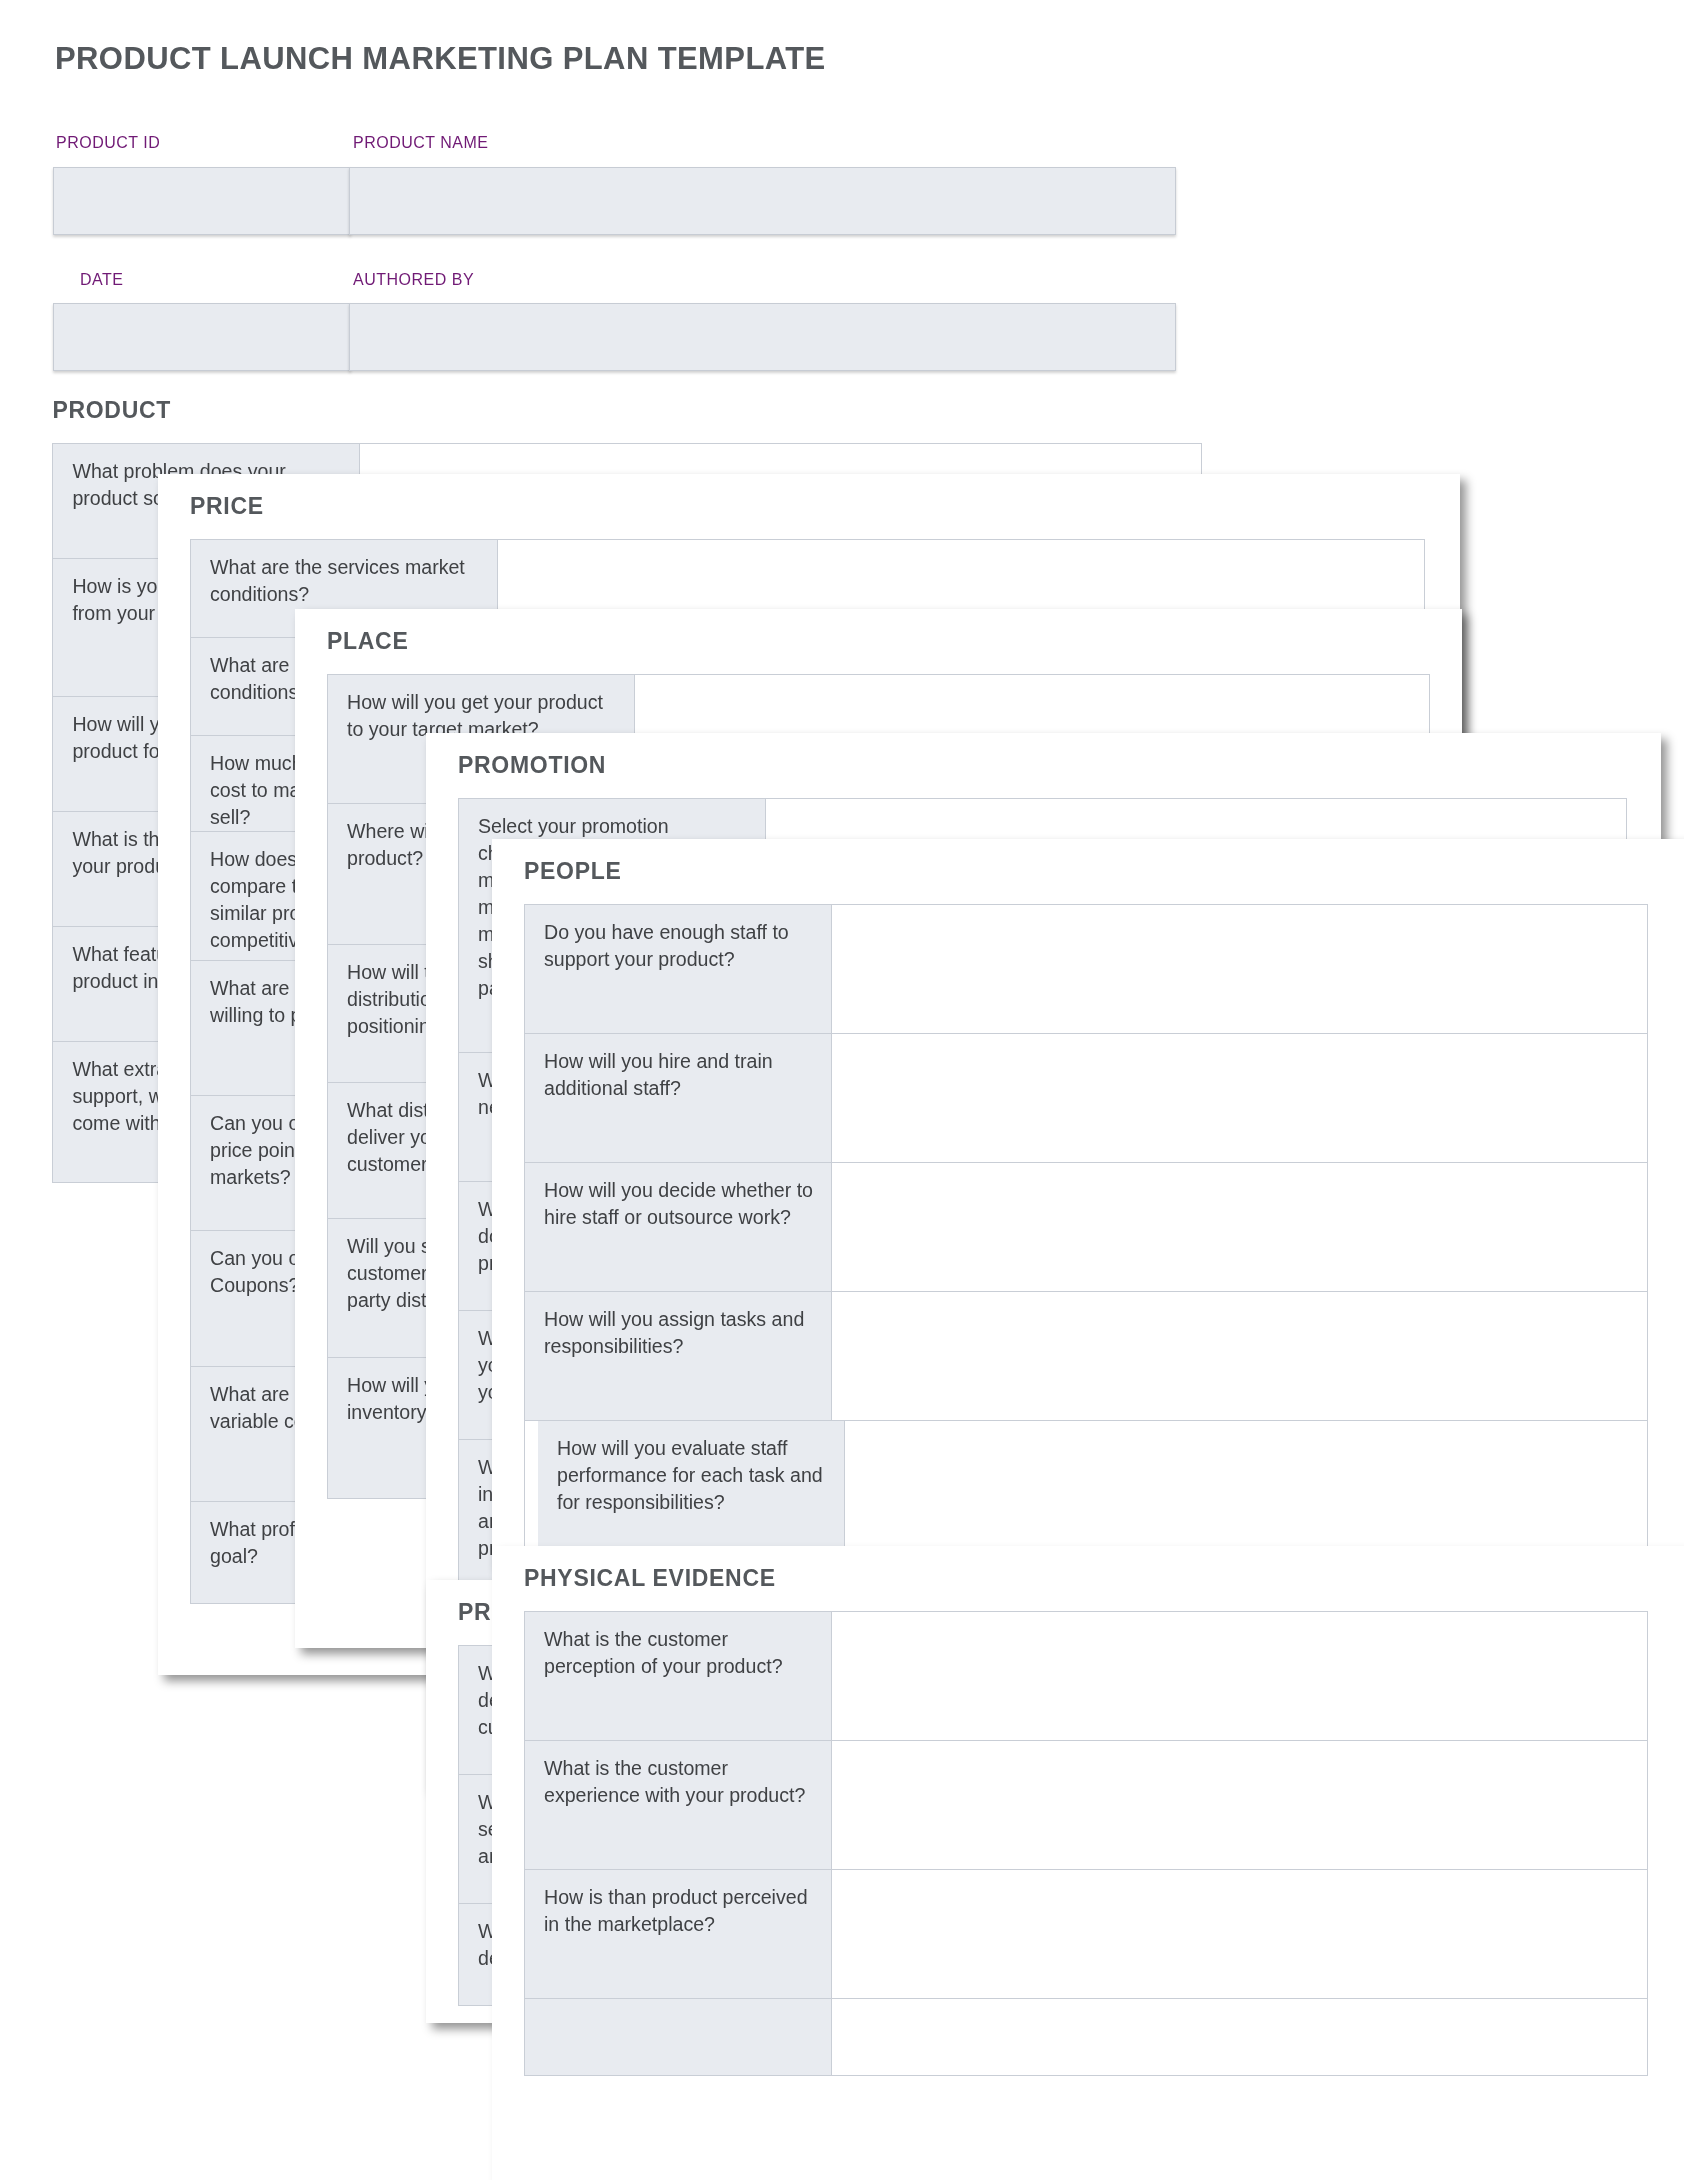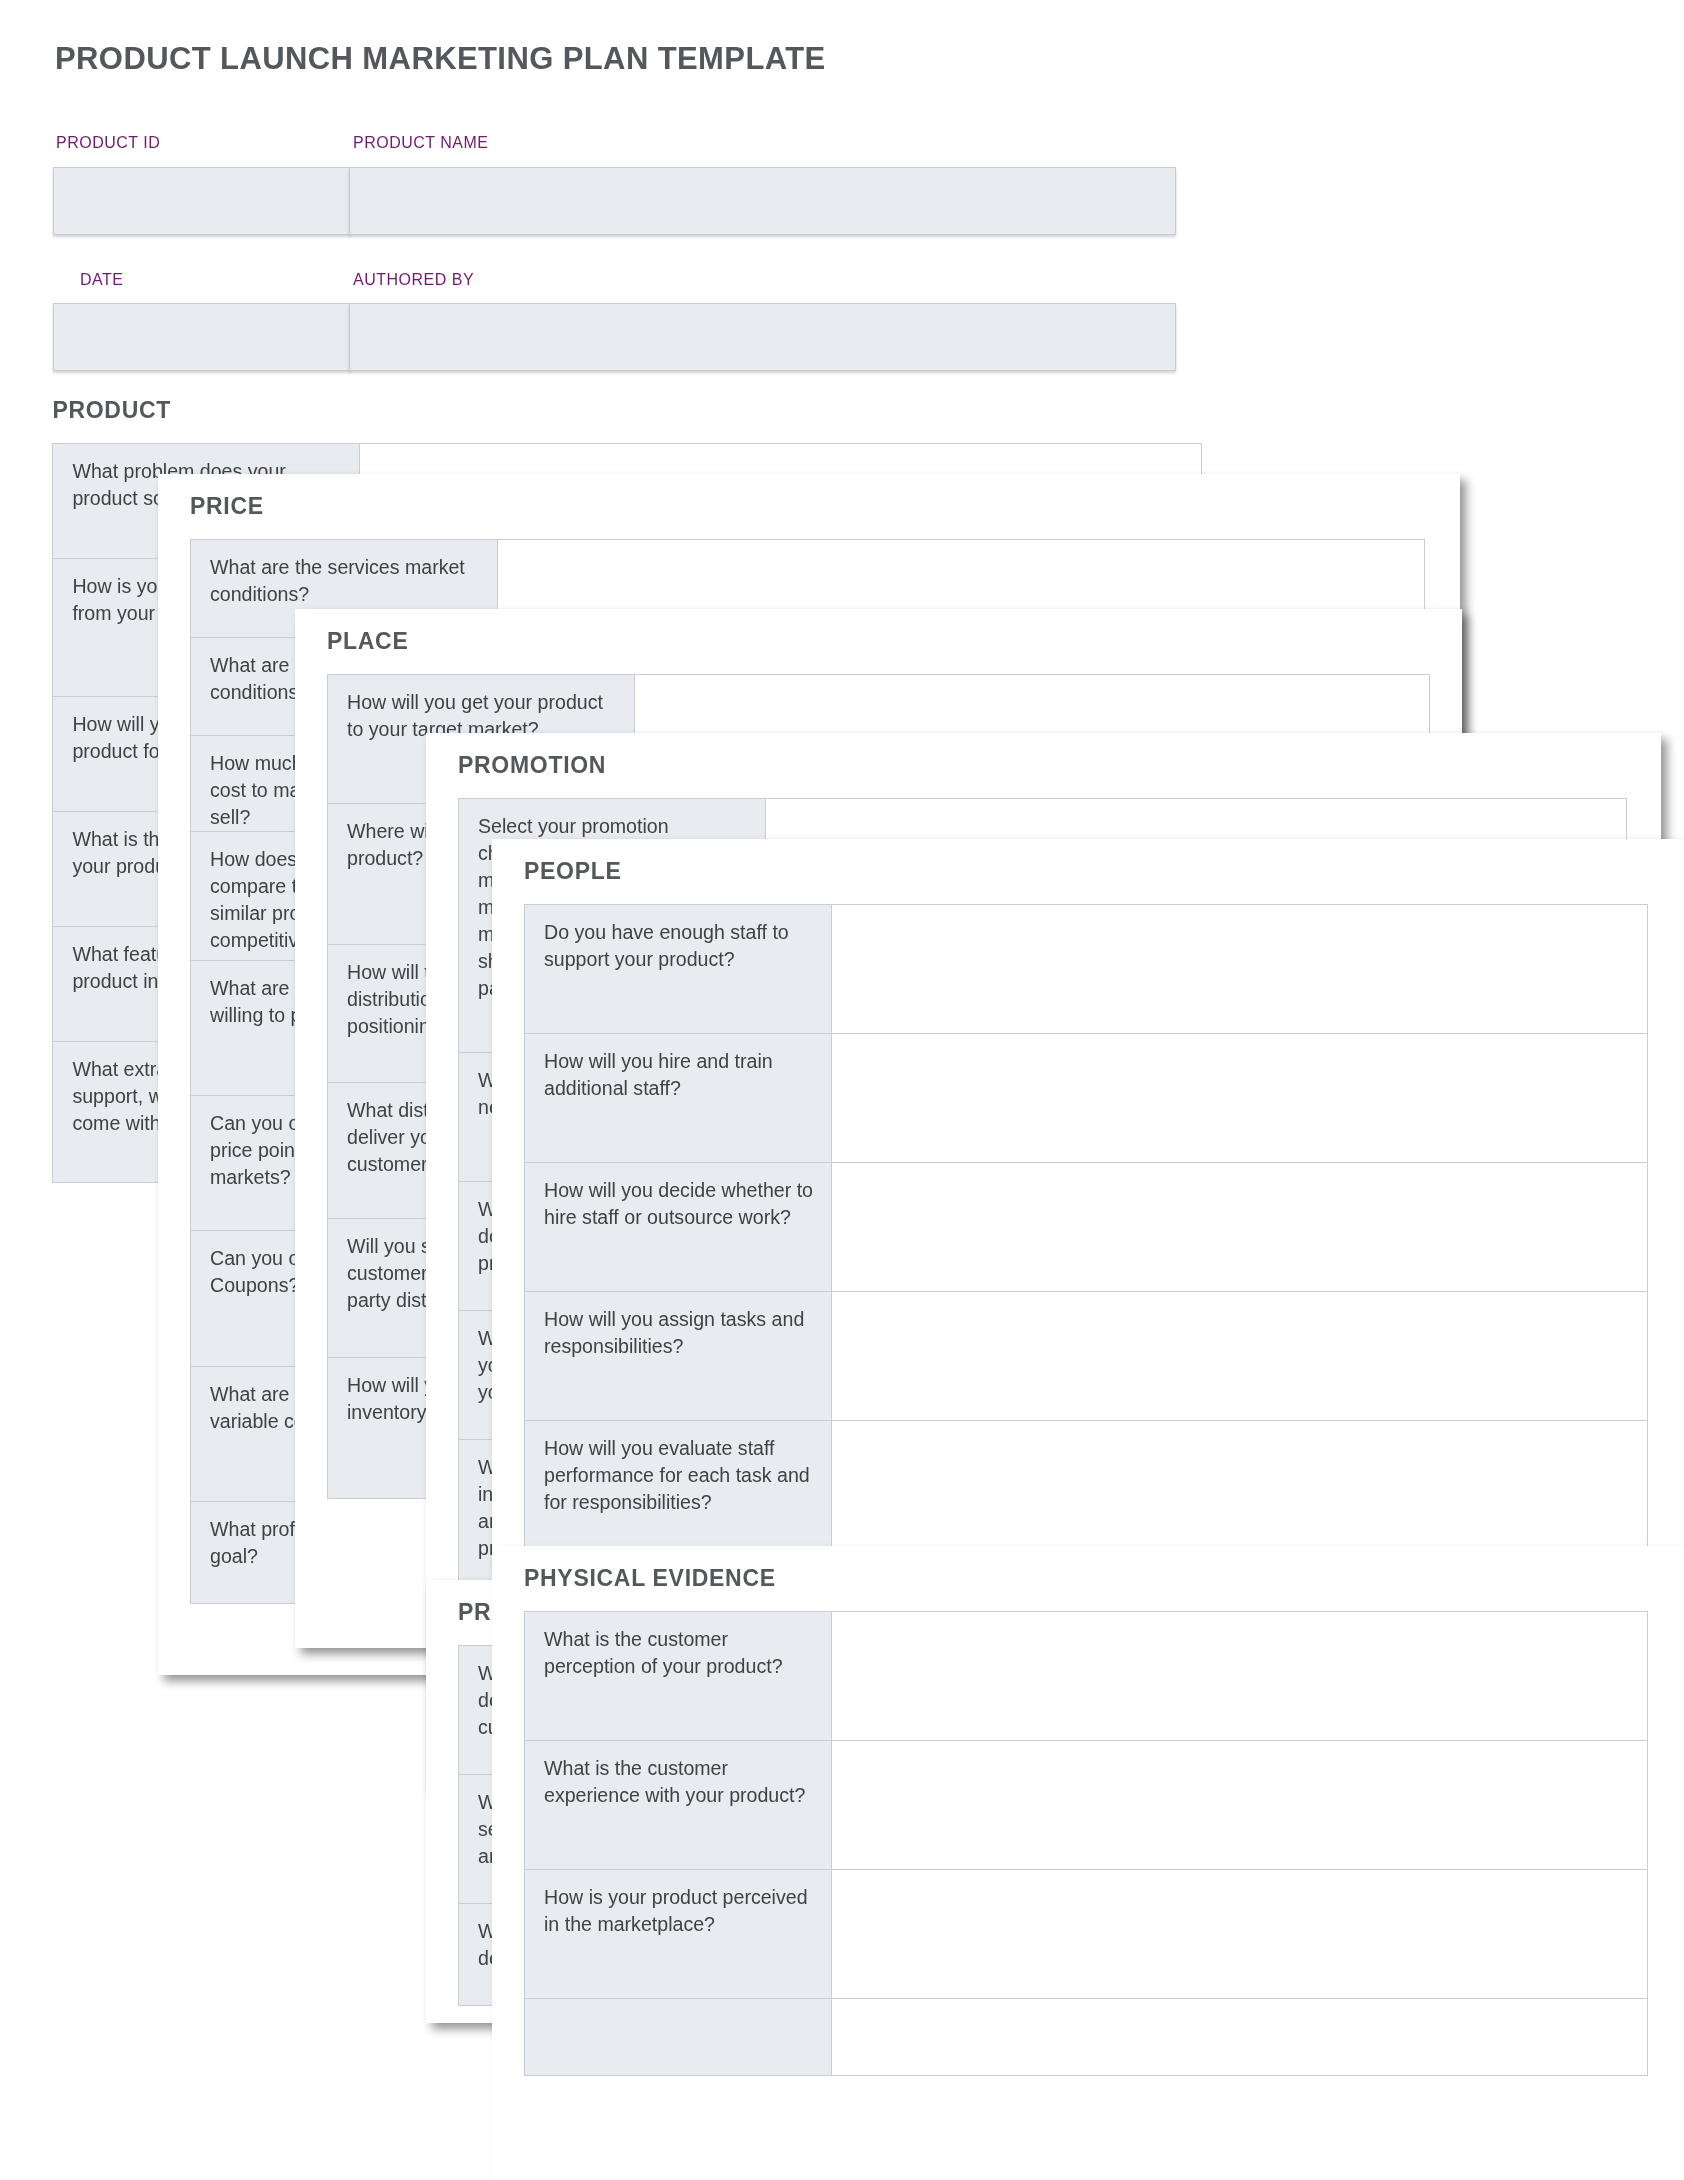--- a/index.html
+++ b/index.html
@@ -268,40 +268,40 @@
         <div class="a-cell"></div>
       </div>
       <div class="row" style="height:129px;">
         <div class="q-cell w-q">How will you decide whether to hire staff or outsource work?</div>
         <div class="a-cell"></div>
       </div>
       <div class="row" style="height:129px;">
         <div class="q-cell w-q">How will you assign tasks and responsibilities?</div>
         <div class="a-cell"></div>
       </div>
-      <div class="row" style="height:152px;">
+      <div class="row" style="height:152px;margin-left:13px;">
         <div class="q-cell w-q">How will you evaluate staff performance for each task and for responsibilities?</div>
         <div class="a-cell"></div>
       </div>
     </div>
   </div>
 
   <div class="card z7" style="left:492px; top:1546px; width:1387px; height:635px; box-shadow:6px 6px 9.4px rgba(0,0,0,0.22);text-decoration:underline;">
     <div class="card-heading">PHYSICAL EVIDENCE</div>
     <div class="grid" style="top:65px; width:1124px;">
       <div class="row" style="height:129px;">
         <div class="q-cell w-q">What is the customer perception of your product?</div>
         <div class="a-cell"></div>
       </div>
       <div class="row" style="height:129px;">
         <div class="q-cell w-q">What is the customer experience with your product?</div>
         <div class="a-cell"></div>
       </div>
       <div class="row" style="height:129px;">
-        <div class="q-cell w-q">How is your product perceived in the marketplace?</div>
+        <div class="q-cell w-q">How is than product perceived in the marketplace?</div>
         <div class="a-cell"></div>
       </div>
       <div class="row" style="height:77px;">
         <div class="q-cell w-q"></div>
         <div class="a-cell"></div>
       </div>
     </div>
   </div>
 
 </div>

